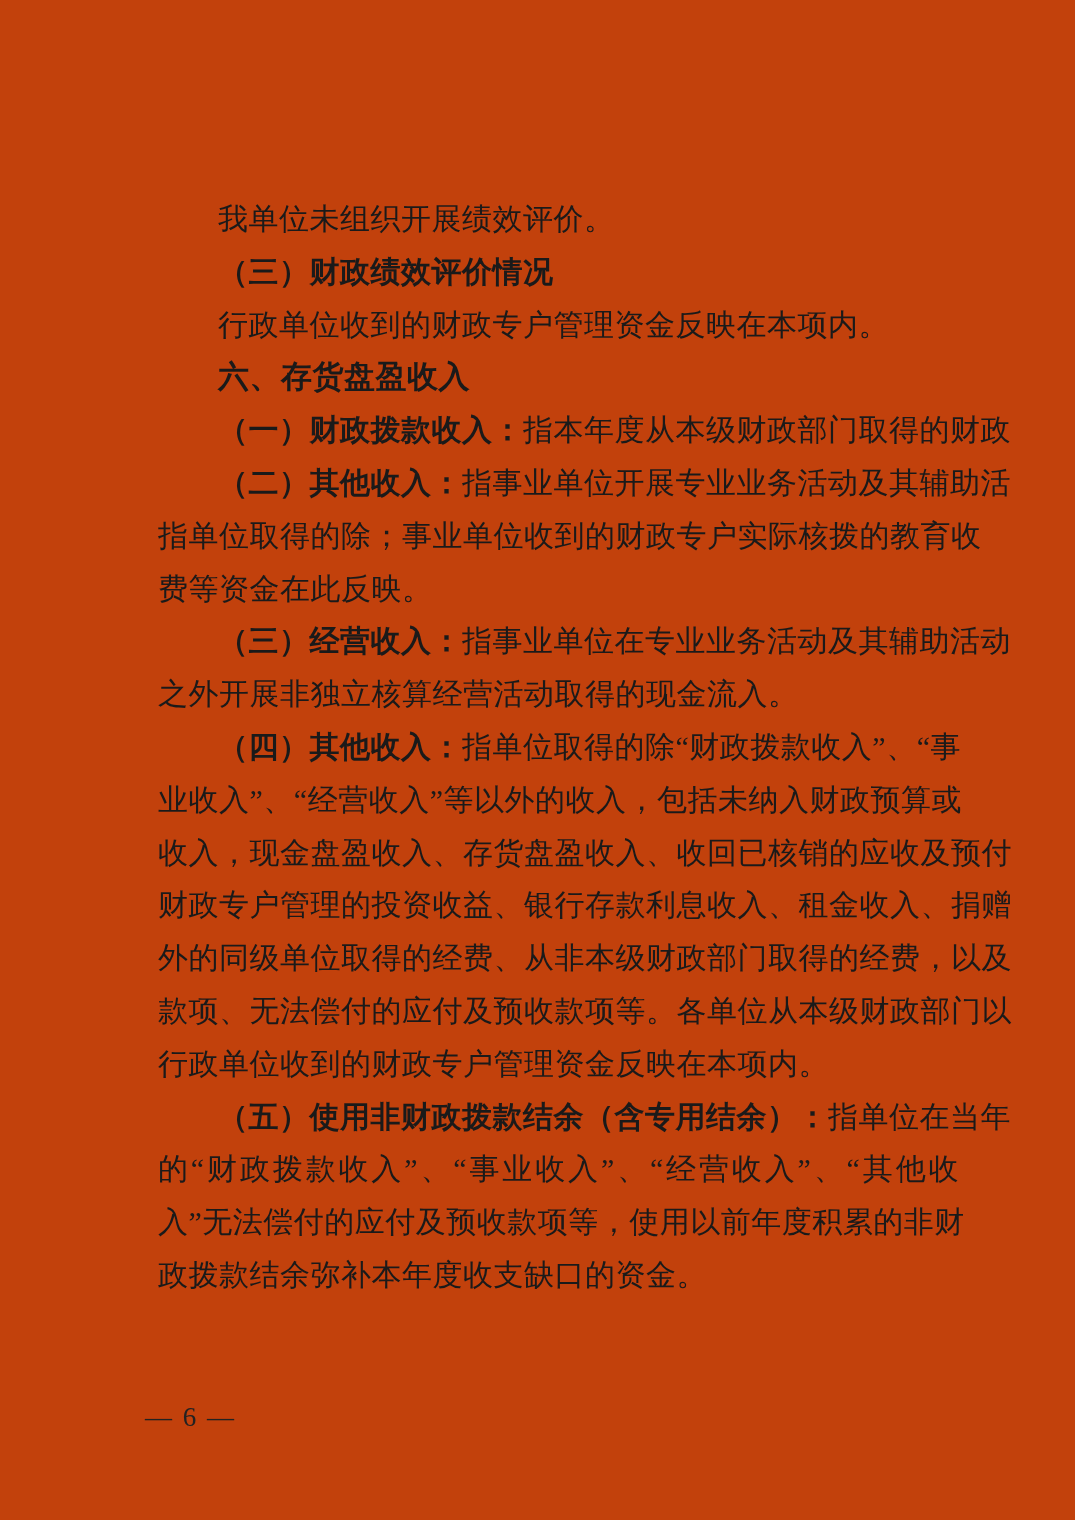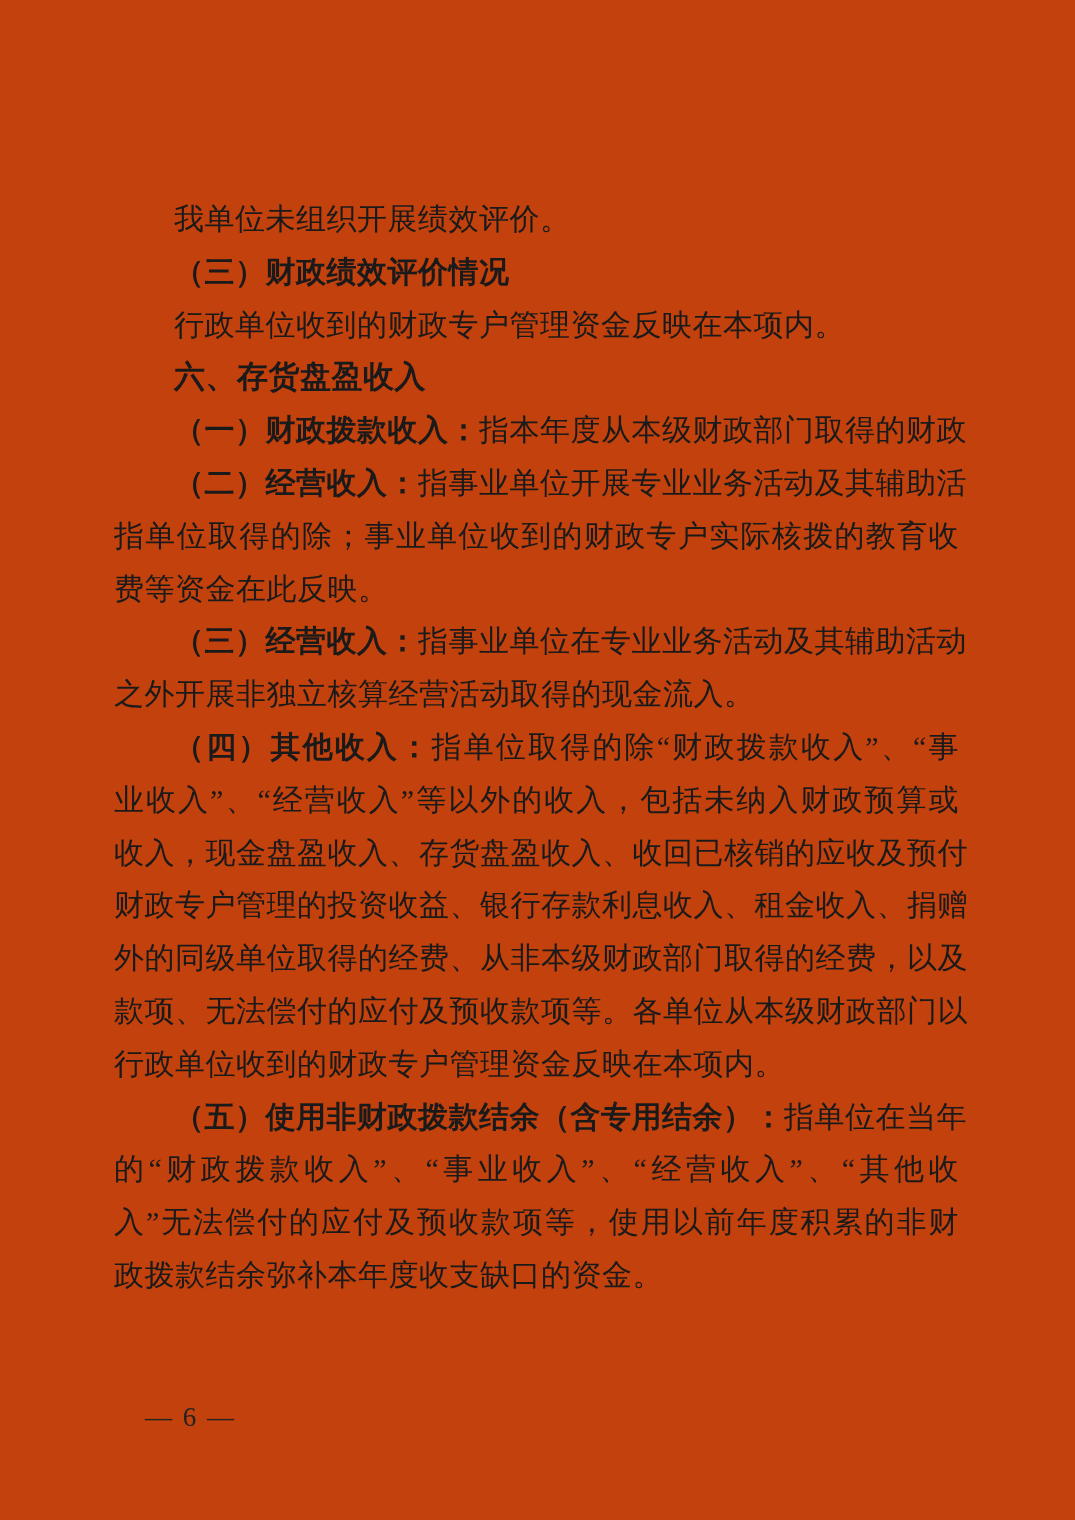--- a/index.html
+++ b/index.html
@@ -30,21 +30,21 @@
     white-space: nowrap;
     text-align: justify;
     color: #1a1a1a;
     letter-spacing: 0.5px;
   }
   
   .jf { text-align-last: justify; }
   
   .indent { padding-left: 60px; }
   
-  .lbl { font-weight: bold; }
+  .lbl { font-weight: bold; margin-left: 44px; }
   
   .sub { font-weight: bold; }
   
   .hei {
     font-family: "Liberation Sans", sans-serif;
     font-weight: bold;
     font-size: 31px;
   }
   .footer {
     position: absolute;
@@ -66,21 +66,21 @@
 
     <div class="line indent sub"><span class="lbl"></span><span>（三）财政绩效评价情况</span></div>
 
     <div class="line indent"><span class="lbl"></span><span>行政单位收到的财政专户管理资金反映在本项内。</span></div>
 
     <div class="line indent hei"><span class="lbl"></span><span>六、存货盘盈收入</span></div>
 
     <div class="line indent jf"><span class="lbl">（一）财政拨款收入：</span><span>指本年度从本级财政部门取得的财政</span></div>
 
 
-    <div class="line indent jf"><span class="lbl">（二）经营收入：</span><span>指事业单位开展专业业务活动及其辅助活</span></div>
+    <div class="line indent jf"><span class="lbl">（二）其他收入：</span><span>指事业单位开展专业业务活动及其辅助活</span></div>
 
     <div class="line jf"><span class="lbl"></span><span>指单位取得的除；事业单位收到的财政专户实际核拨的教育收</span></div>
 
     <div class="line"><span class="lbl"></span><span>费等资金在此反映。</span></div>
 
     <div class="line indent jf"><span class="lbl">（三）经营收入：</span><span>指事业单位在专业业务活动及其辅助活动</span></div>
 
     <div class="line"><span class="lbl"></span><span>之外开展非独立核算经营活动取得的现金流入。</span></div>
 
     <div class="line indent jf"><span class="lbl">（四）其他收入：</span><span>指单位取得的除“财政拨款收入”、“事</span></div>

